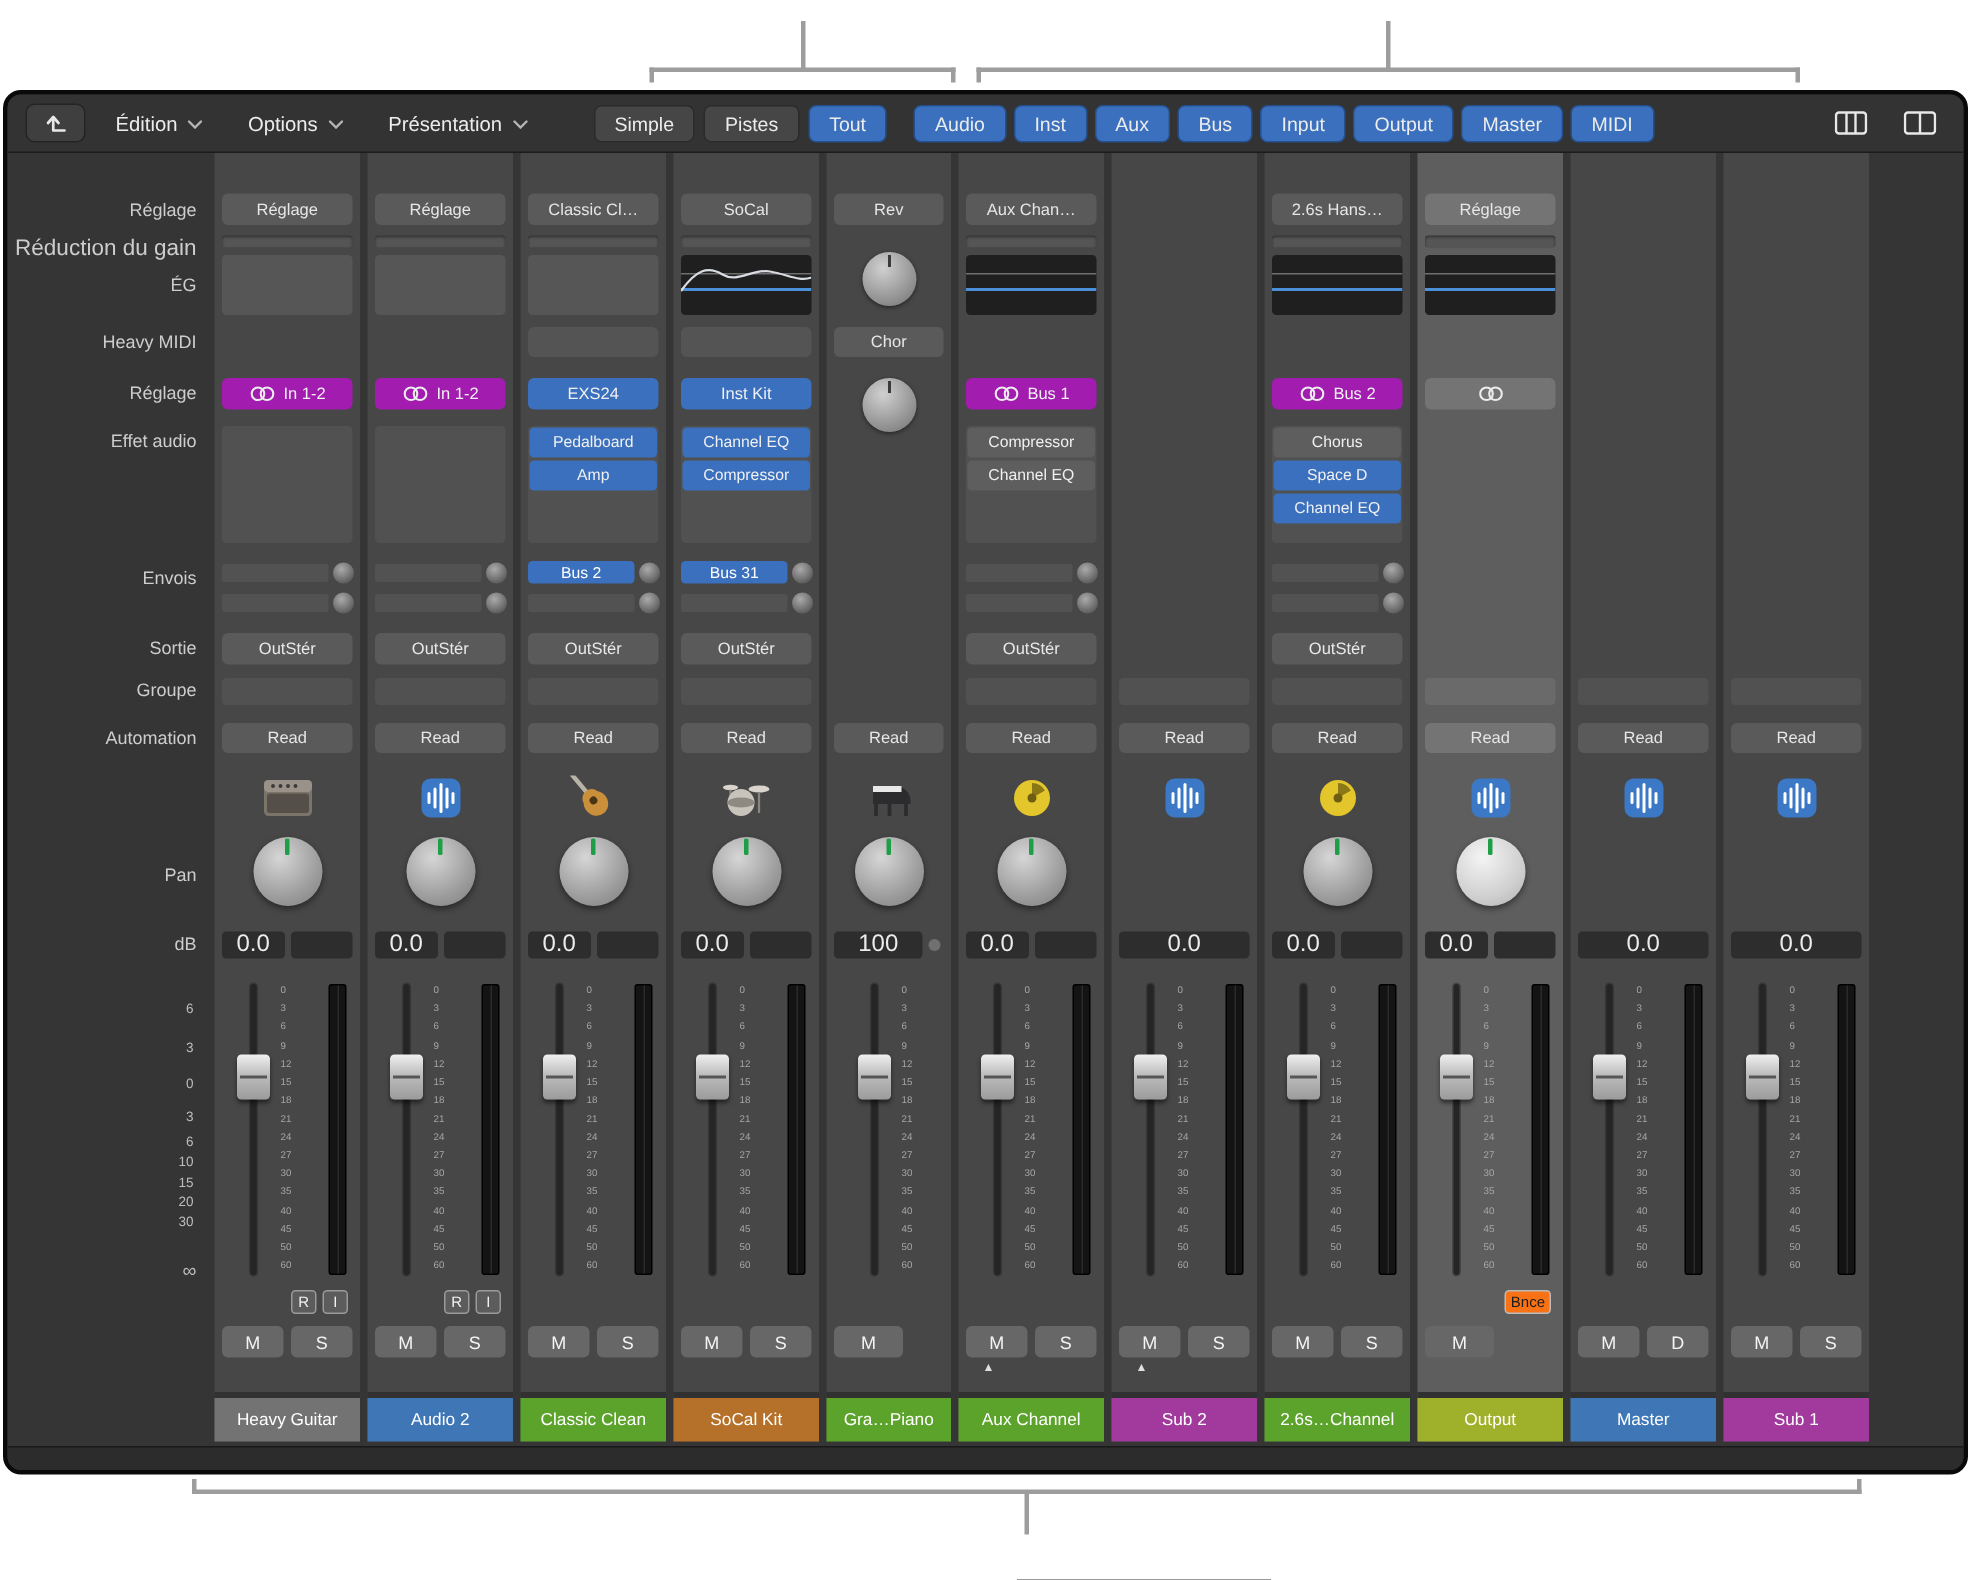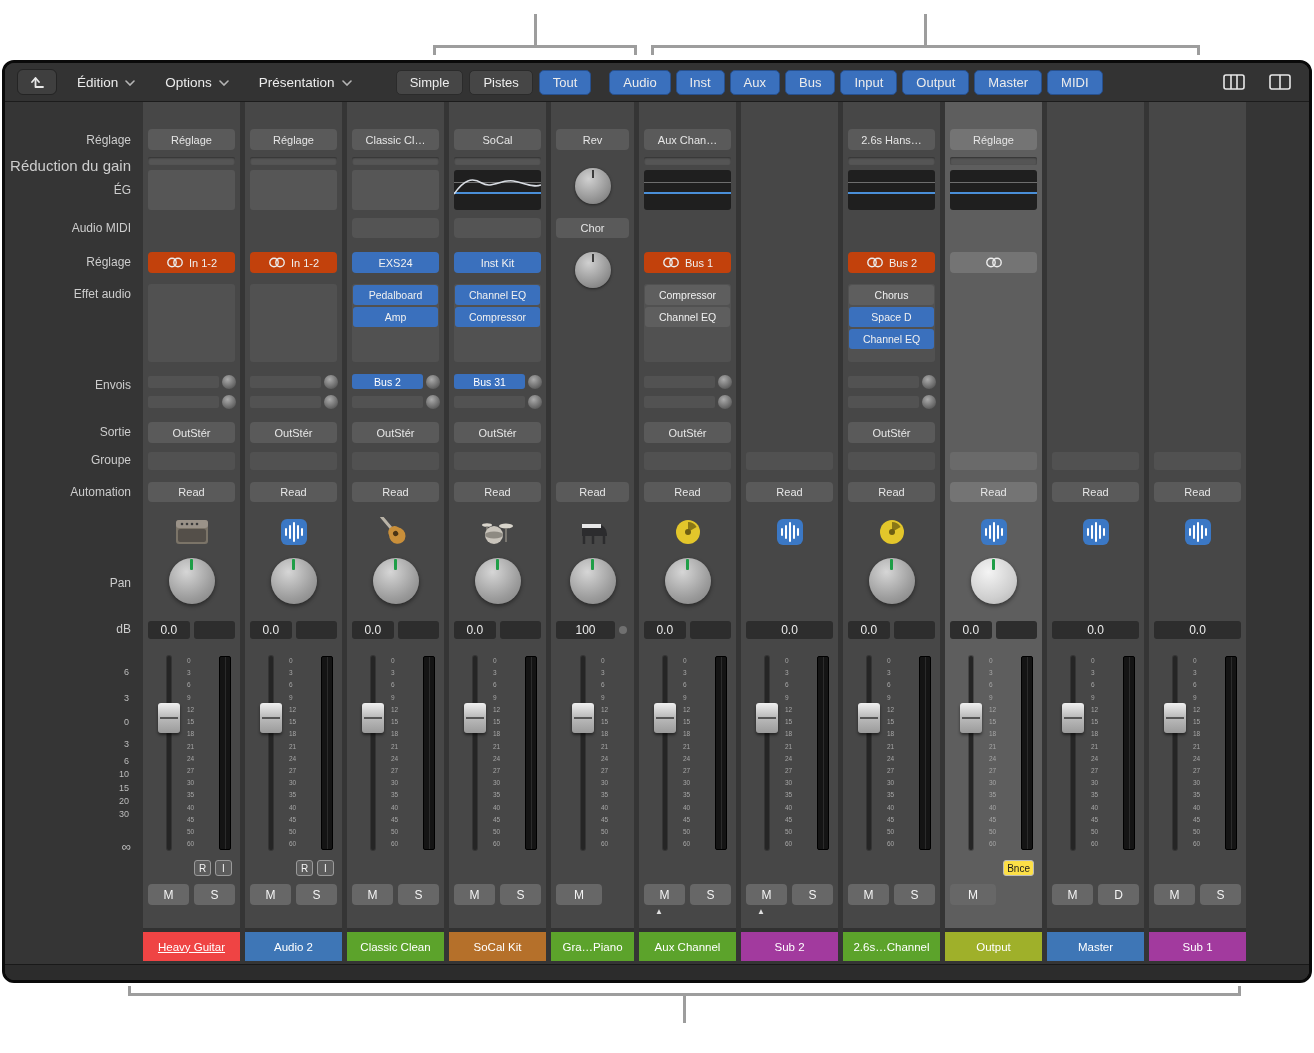--- a/index.html
+++ b/index.html
@@ -70,21 +70,21 @@
   .mini-knob { position:absolute; left:50%; width:36px; height:36px; margin-left:-18px; border-radius:50%;
                background:radial-gradient(circle at 38% 30%, #d0d0d0, #8f8f8f 68%, #6e6e6e);
                box-shadow:0 1px 3px rgba(0,0,0,.5); }
   .mini-knob::after { content:""; position:absolute; left:50%; top:2px; width:2px; height:8px; margin-left:-1px; background:#3a3a3a; }
   .knob-top { top:66px; } .knob-mid { top:150px; }
 
   .row-midi { position:absolute; top:116px; left:5px; right:5px; height:20px; border-radius:4px; }
   .row-midi.slot { background:#545454; }
   .row-midi.midi-btn { background:#5a5a5a; color:#e6e6e6; font-size:11px; display:flex; align-items:center; justify-content:center; }
 
-  .row-input { position:absolute; top:150px; left:5px; right:5px; height:21px; background:#c2410c; border-radius:4px;
+  .row-input { position:absolute; top:150px; left:5px; right:5px; height:21px; background:#a21caf; border-radius:4px;
                color:#f0f0f0; font-size:11px; display:flex; align-items:center; justify-content:center; gap:5px;
                white-space:nowrap; overflow:hidden; }
   .row-input.blue { background:#3a70bd; }
   .stereo-ic { display:flex; }
 
   .fx-box { position:absolute; top:182px; left:5px; right:5px; height:78px; background:#515151; border-radius:3px;
             padding:1px; display:flex; flex-direction:column; gap:2px; }
   .selected .fx-box { background:#595959; }
   .fx-btn { height:20px; border-radius:3px; background:#5e5e5e; color:#f0f0f0; font-size:10.5px; flex:none;
             display:flex; align-items:center; justify-content:center; white-space:nowrap; overflow:hidden; }
@@ -108,21 +108,21 @@
 
   .row-pan { position:absolute; top:456px; left:0; right:0; height:55px; display:flex; justify-content:center; }
   .pan-knob { width:46px; height:46px; border-radius:50%; position:relative;
               background:radial-gradient(circle at 38% 30%, #d6d6d6, #9c9c9c 62%, #7d7d7d);
               box-shadow:0 2px 4px rgba(0,0,0,.45); }
   .pan-knob.light { background:radial-gradient(circle at 38% 30%, #f4f4f4, #cfcfcf 62%, #b0b0b0); }
   .pan-knob::after { content:""; position:absolute; left:50%; top:1px; width:3px; height:11px; margin-left:-1.5px;
                      background:#1e9e47; border-radius:1px; }
 
   .row-db { position:absolute; top:518px; left:5px; right:5px; height:20px; display:flex; gap:4px; align-items:center; }
-  .db-box { flex:1; height:18px; background:#2d2d2d; border-radius:3px; color:#ececec; font-size:12px;
+  .db-box { flex:1; height:18px; background:#2d2d2d; border-radius:3px; color:#ececec; font-size:16px;
             display:flex; align-items:center; justify-content:center; }
   .db-dot { width:8px; height:8px; border-radius:50%; background:#707070; flex:none; margin-right:2px; }
 
   .fader-zone { position:absolute; top:548px; left:0; right:0; height:208px; }
   .fader-track { position:absolute; left:24px; top:6px; bottom:8px; width:4px; background:#252525; border-radius:2px;
                  box-shadow:0 0 0 1px rgba(0,0,0,.25); }
   .narrow .fader-track { left:30px; }
   .fader-cap { position:absolute; left:15px; top:53px; width:22px; height:30px; border-radius:3px;
                background:linear-gradient(#f0f0f0, #bdbdbd 45%, #9b9b9b); box-shadow:0 2px 3px rgba(0,0,0,.5); }
   .narrow .fader-cap { left:21px; }
@@ -130,21 +130,21 @@
   .strip-scale { position:absolute; left:44px; top:8px; bottom:10px; width:16px; display:flex; flex-direction:column;
                  justify-content:space-between; font-size:6.5px; color:#a6a6a6; line-height:1; }
   .narrow .strip-scale { left:50px; }
   .level-meter { position:absolute; right:9px; top:6px; bottom:8px; width:12px; background:#141414;
                  border:1px solid #000; border-radius:2px; }
   .level-meter::after { content:""; position:absolute; left:50%; top:0; bottom:0; width:1px; background:#2b2b2b; }
 
   .row-extra { position:absolute; top:758px; left:5px; right:8px; height:16px; display:flex; justify-content:flex-end; gap:4px; }
   .chip { min-width:17px; height:16px; padding:0 3px; border-radius:3px; background:#5c5c5c; border:1px solid #9a9a9a;
           color:#f2f2f2; font-size:10px; display:flex; align-items:center; justify-content:center; }
-  .chip.bnce { background:#fde047; border-color:#bbbbbb; color:#1c1c1c; }
+  .chip.bnce { background:#f97316; border-color:#bbbbbb; color:#1c1c1c; }
 
   .row-ms { position:absolute; top:782px; left:5px; right:5px; height:21px; display:flex; gap:5px; }
   .ms-btn { flex:1; max-width:46px; background:#676767; border-radius:4px; color:#f4f4f4; font-size:12px;
             display:flex; align-items:center; justify-content:center; }
   .strip-triangle { position:absolute; top:806px; left:16px; font-size:8px; color:#e0e0e0; line-height:1; }
 
   .name-gap { position:absolute; top:826px; left:0; right:0; height:4px; background:#313131; }
   .row-name { position:absolute; top:830px; left:0; right:0; height:29px; display:flex; align-items:center;
               justify-content:center; color:#ffffff; font-size:11.5px; white-space:nowrap; overflow:hidden; }
 </style>
@@ -233,21 +233,21 @@
           </svg>
       </div>
     </div>
   </div>
 
   <div class="mixer">
     <div class="labels">
       <div class="rlabel l0">Réglage</div>
       <div class="rlabel l1">Réduction du gain</div>
       <div class="rlabel l2">ÉG</div>
-      <div class="rlabel l3">Audio MIDI</div>
+      <div class="rlabel l3">Heavy MIDI</div>
       <div class="rlabel l4">Réglage</div>
       <div class="rlabel l5">Effet audio</div>
       <div class="rlabel l6">Envois</div>
       <div class="rlabel l7">Sortie</div>
       <div class="rlabel l8">Groupe</div>
       <div class="rlabel l9">Automation</div>
       <div class="rlabel l10">Pan</div>
       <div class="rlabel l11">dB</div>
       <div>
           <div class="big-scale-num" style="top: 566px;">6</div>
@@ -333,21 +333,21 @@
           </div>
           <div class="row-extra">
             <div class="chip">R</div>
             <div class="chip">I</div>
           </div>
           <div class="row-ms">
             <div class="ms-btn">M</div>
             <div class="ms-btn">S</div>
           </div>
           <div class="name-gap"></div>
-          <div class="row-name" style="background: #ef4444; text-decoration: underline;">Heavy Guitar</div>
+          <div class="row-name" style="background: #737373;">Heavy Guitar</div>
         </div>
         <div class="strip">
           <div class="row-setting">Réglage</div>
           <div class="gain-red"></div>
           <div class="eq-box eq-panel"></div>
           <div class="row-input">
             <span class="stereo-ic">
               <svg width="18" height="11" viewBox="0 0 18 11">
                 <circle cx="6" cy="5.5" r="4.2" fill="none" stroke="#ececec" stroke-width="1.4"></circle>
                 <circle cx="12" cy="5.5" r="4.2" fill="none" stroke="#ececec" stroke-width="1.4"></circle>

